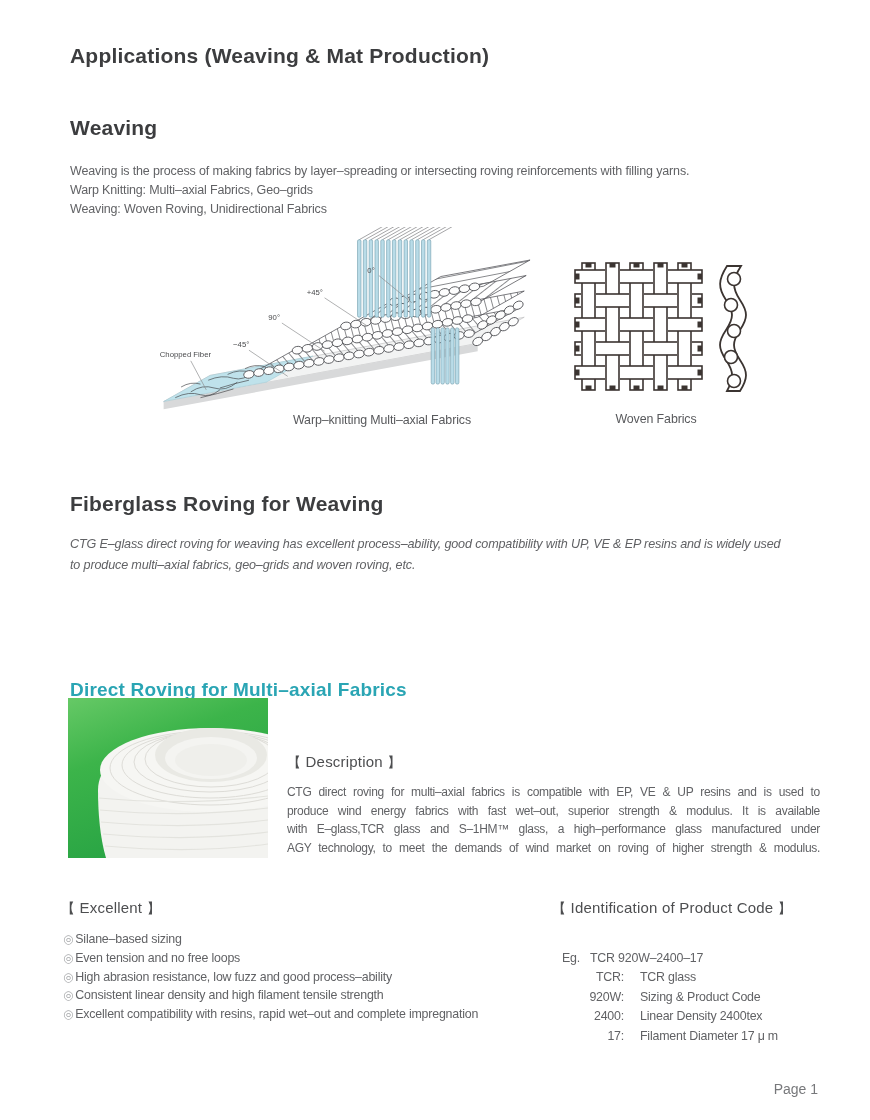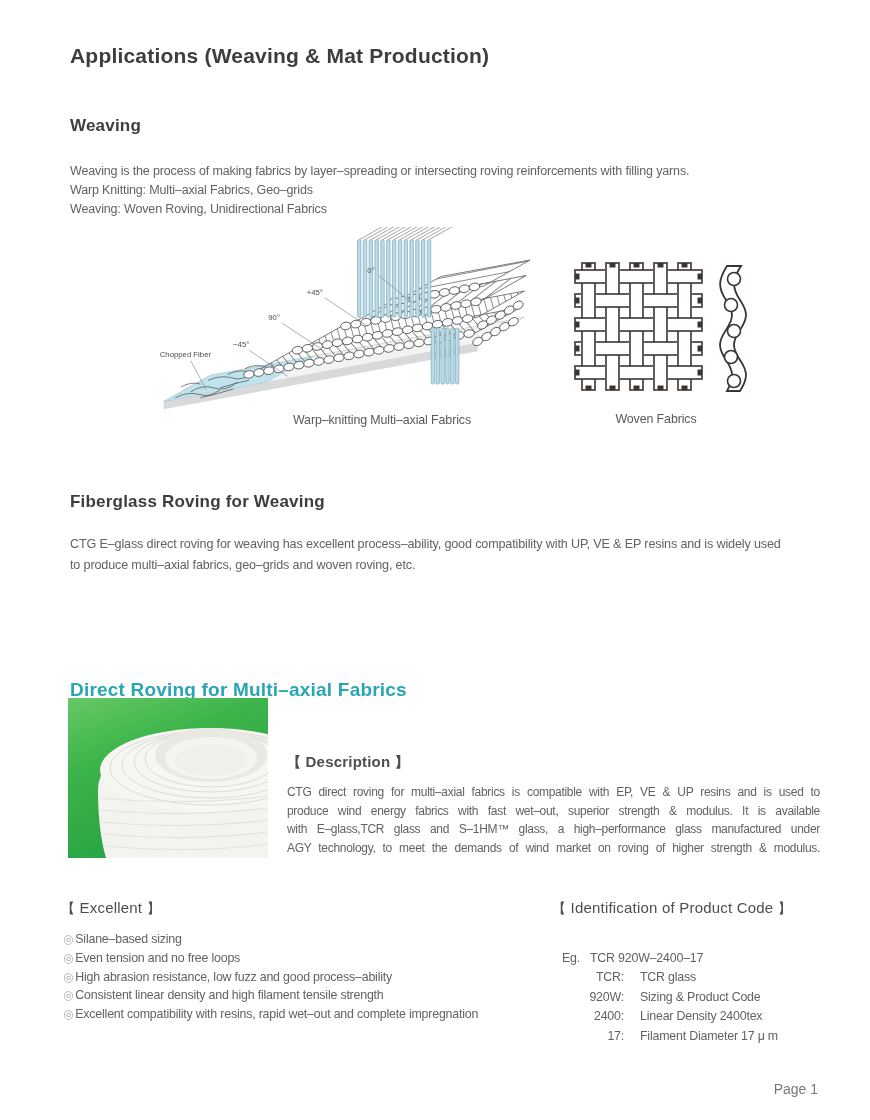--- a/index.html
+++ b/index.html
@@ -1,20 +1,20 @@
 <!DOCTYPE html>
 <html><head>
 <meta charset="utf-8">
 <style>
   html,body{margin:0;padding:0;background:#ffffff;}
   .page{position:relative;width:870px;height:1120px;background:#ffffff;overflow:hidden;
         font-family:"Liberation Sans","DejaVu Sans",sans-serif;color:#5f6063;}
   .abs{position:absolute;}
   .h1{font-size:21px;font-weight:bold;color:#3c3d3f;letter-spacing:.2px;}
-  .h2{font-size:17px;font-weight:bold;color:#3c3d3f;letter-spacing:.2px;}
+  .h2{font-size:21px;font-weight:bold;color:#3c3d3f;letter-spacing:.2px;}
   .teal{font-size:19px;font-weight:bold;color:#2aa5b4;letter-spacing:.2px;margin-top:44px;}
   .body-txt{font-size:12.5px;line-height:19px;color:#616265;letter-spacing:-0.15px;}
   .body-txt2{font-size:12.6px;line-height:20.5px;color:#616265;letter-spacing:-0.15px;}
   .cap{font-size:12.4px;color:#58595c;text-align:center;letter-spacing:-0.1px;}
   .sec-h{font-size:15px;color:#4d4e50;letter-spacing:.2px;}
   .bracket{font-family:"DejaVu Sans",sans-serif;font-size:14px;color:#4d4e50;}
   .desc-line{width:533px;font-size:12px;line-height:18.5px;color:#616265;
              letter-spacing:-0.3px;text-align:justify;text-align-last:justify;}
   .prop-row{font-size:12.4px;line-height:18.8px;color:#616265;letter-spacing:-0.2px;white-space:nowrap;}
   .bullet{color:#a8aaac;font-family:"DejaVu Sans",sans-serif;font-size:12px;margin-right:2px;}
@@ -244,21 +244,21 @@
       <circle cx="162" cy="19" r="6.5" fill="#ffffff" stroke="#3b3431" stroke-width="1.6"></circle>
       <circle cx="159" cy="45" r="6.5" fill="#ffffff" stroke="#3b3431" stroke-width="1.6"></circle>
       <circle cx="162" cy="71" r="6.5" fill="#ffffff" stroke="#3b3431" stroke-width="1.6"></circle>
       <circle cx="159" cy="97" r="6.5" fill="#ffffff" stroke="#3b3431" stroke-width="1.6"></circle>
       <circle cx="162" cy="121" r="6.5" fill="#ffffff" stroke="#3b3431" stroke-width="1.6"></circle>
     </g>
   </svg>
   <div class="abs cap" style="left:556px;top:412px;width:200px;">Woven Fabrics</div>
 
   <div class="abs h2" style="left:70px;top:492px;">Fiberglass Roving for Weaving</div>
-  <div class="abs body-txt2" style="left:70px;top:534px;">
+  <div class="abs body-txt2" style="left:70px;top:534px;font-style:italic;">
     <div>CTG E–glass direct roving for weaving has excellent process–ability, good compatibility with UP, VE &amp; EP resins and is widely used</div>
     <div>to produce multi–axial fabrics, geo–grids and woven roving, etc.</div>
   </div>
 
   <div class="abs teal" style="left:70px;top:635px;">Direct Roving for Multi–axial Fabrics</div>
 
   <div class="abs photo" style="left:68px;top:698px;">
     <svg width="200" height="160" viewBox="0 0 200 160">
       <path d="M30,92 C30,58 78,33 140,33 C188,33 216,52 216,76 L216,160 L38,160 C32,140 30,114 30,92 Z" fill="#f3f3f0"></path>
       <ellipse cx="142" cy="72" rx="110" ry="42" fill="#f6f6f3"></ellipse>
@@ -274,21 +274,21 @@
       <g fill="none" stroke="#e3e3de" stroke-width="1.2">
         <path d="M31,100 Q118,108 200,98"></path>
         <path d="M32,112 Q120,120 200,110"></path>
         <path d="M33,124 Q122,132 200,122"></path>
         <path d="M35,136 Q124,144 200,134"></path>
         <path d="M37,148 Q126,156 200,146"></path>
       </g>
     </svg>
   </div>
 
-  <div class="abs sec-h" style="left:287px;top:753px;font-weight:bold;">
+  <div class="abs sec-h" style="left:287px;top:753px;">
     <span class="bracket">【</span>
     <span>Description</span>
     <span class="bracket">】</span>
   </div>
   <div class="abs" style="left:287px;top:783px;">
     <div class="desc-line">CTG direct roving for multi–axial fabrics is compatible with EP, VE &amp; UP resins and is used to</div>
     <div class="desc-line">produce wind energy fabrics with fast wet–out, superior strength &amp; modulus. It is available</div>
     <div class="desc-line">with E–glass,TCR glass and S–1HM™ glass, a high–performance glass manufactured under</div>
     <div class="desc-line">AGY technology, to meet the demands of wind market on roving of higher strength &amp; modulus.</div>
   </div>

